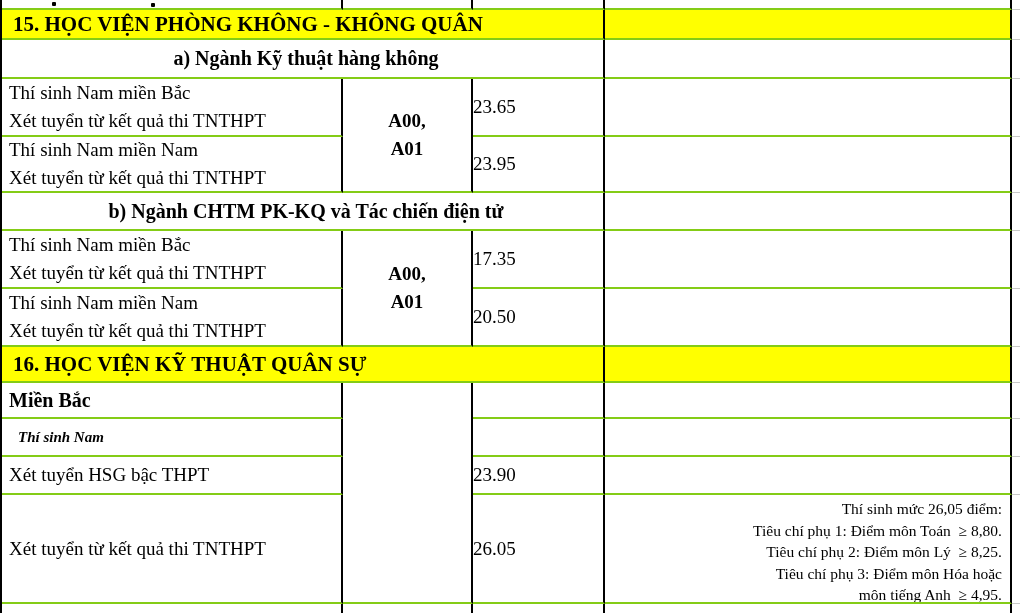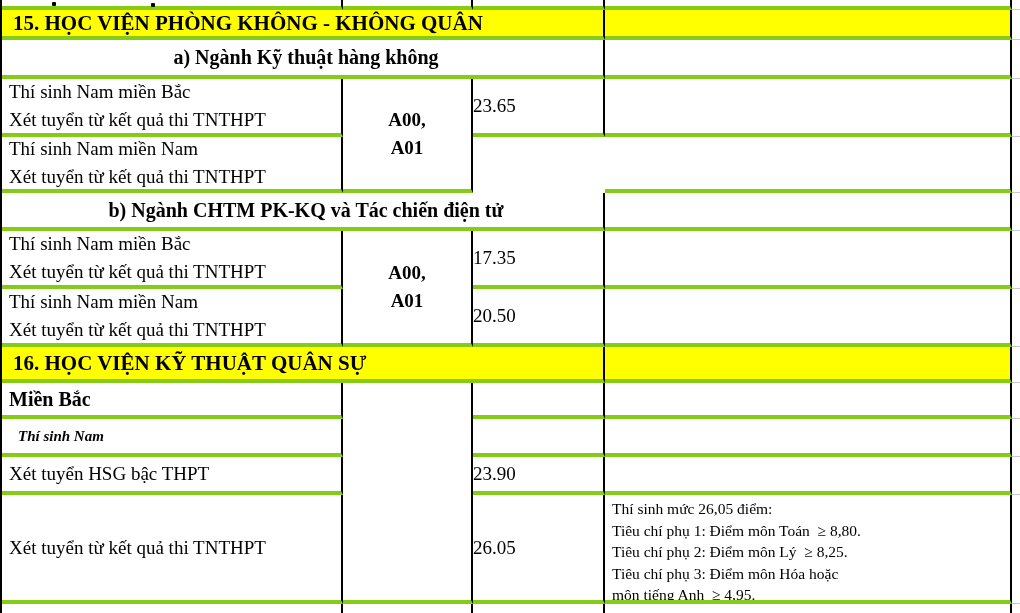--- a/index.html
+++ b/index.html
@@ -12,33 +12,33 @@
     display:grid;
     grid-template-columns:341px 130px 132px 407px;
     grid-template-rows:10px 30px 39px 58px 56px 38px 58px 58px 36px 36px 38px 38px 109px 9px;
     border-left:2px solid #000;
   }
   .cell{
     position:relative;box-sizing:border-box;overflow:hidden;
     display:flex;flex-direction:column;justify-content:center;
   }
   .br{border-right:2px solid #000;}
-  .bb{border-bottom:4px solid #84cc16;}
+  .bb{border-bottom:2px solid #84cc16;}
   .yellow{background:#ffff00;}
   .title{font-weight:bold;font-size:21px;padding-left:11px;white-space:nowrap;}
   .glabel{font-weight:bold;font-size:20px;padding-left:7px;white-space:nowrap;align-items:center;}
   .desc{font-size:19px;line-height:28px;padding-left:7px;white-space:nowrap;}
   .plain{font-size:19px;padding-left:7px;white-space:nowrap;}
   .region{font-weight:bold;font-size:20px;padding-left:7px;}
   .cand{font-weight:bold;font-style:italic;font-size:15px;padding-left:16px;}
   .score{font-size:19px;}
   .blocks{font-size:19px;font-weight:bold;align-items:center;line-height:28px;}
   .notes{
     font-size:15.5px;line-height:21.6px;padding:3px 8px 0 7px;
-    justify-content:flex-start;white-space:pre-wrap;
+    justify-content:flex-start;white-space:pre-wrap;align-items:flex-end;
   }
   .strip{position:absolute;left:1012px;top:0;width:8px;height:613px;background:#fff;}
   .gl{position:absolute;left:0;width:8px;height:1px;background:#c9c9c9;}
   .dot{position:absolute;width:4px;height:4px;background:#000;border-radius:1px;}
 </style>
 </head>
 <body>
 
 <div class="page">
 
@@ -68,20 +68,23 @@
       <div>A01</div>
     </div>
     <div class="cell br bb score" style="grid-area:4/3/5/4">
       <span>23.65</span>
     </div>
     <div class="cell br bb" style="grid-area:4/4/5/5"></div>
 
     <div class="cell br bb desc" style="grid-area:5/1/6/2">
       <div>Thí sinh Nam miền Nam</div>
       <div>Xét tuyển từ kết quả thi TNTHPT</div>
+    </div>
+    <div class="cell br bb score" style="grid-area:5/3/6/4">
+      <span>23.95</span>
     </div>
     <div class="cell br bb" style="grid-area:5/4/6/5"></div>
 
     <div class="cell br bb glabel" style="grid-area:6/1/7/4">
       <span>b) Ngành CHTM PK-KQ và Tác chiến điện tử</span>
     </div>
     <div class="cell br bb" style="grid-area:6/4/7/5"></div>
 
     <div class="cell br bb desc" style="grid-area:7/1/8/2">
       <div>Thí sinh Nam miền Bắc</div>

